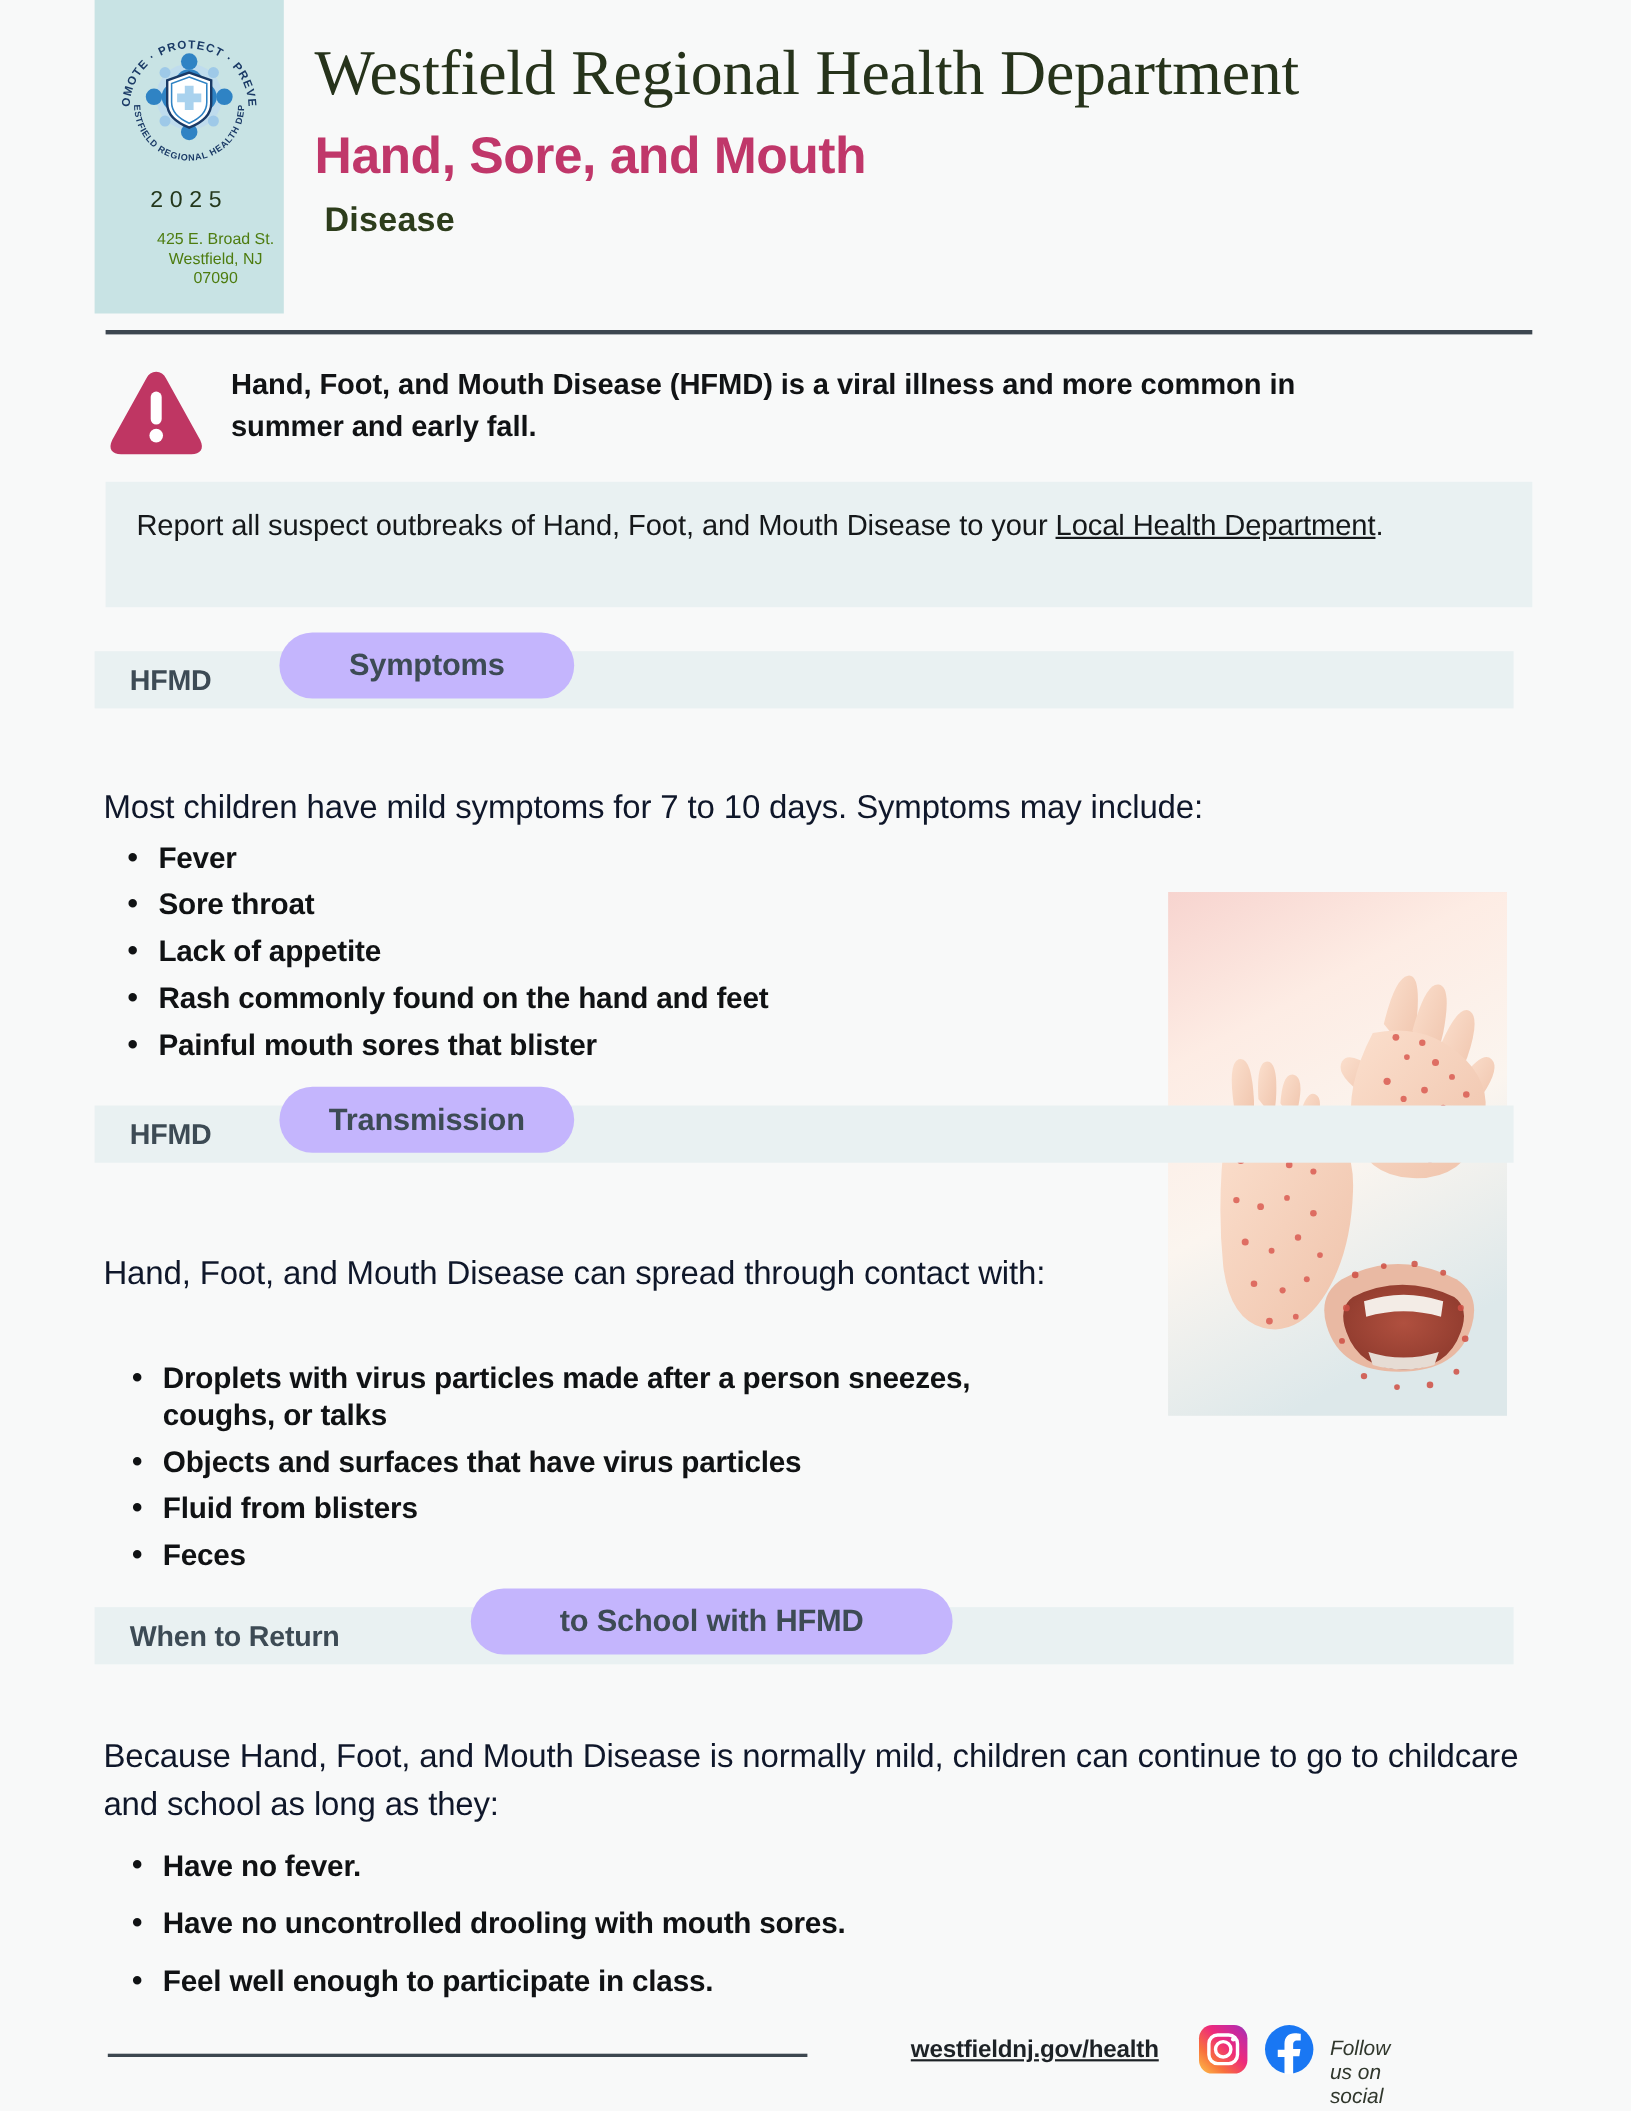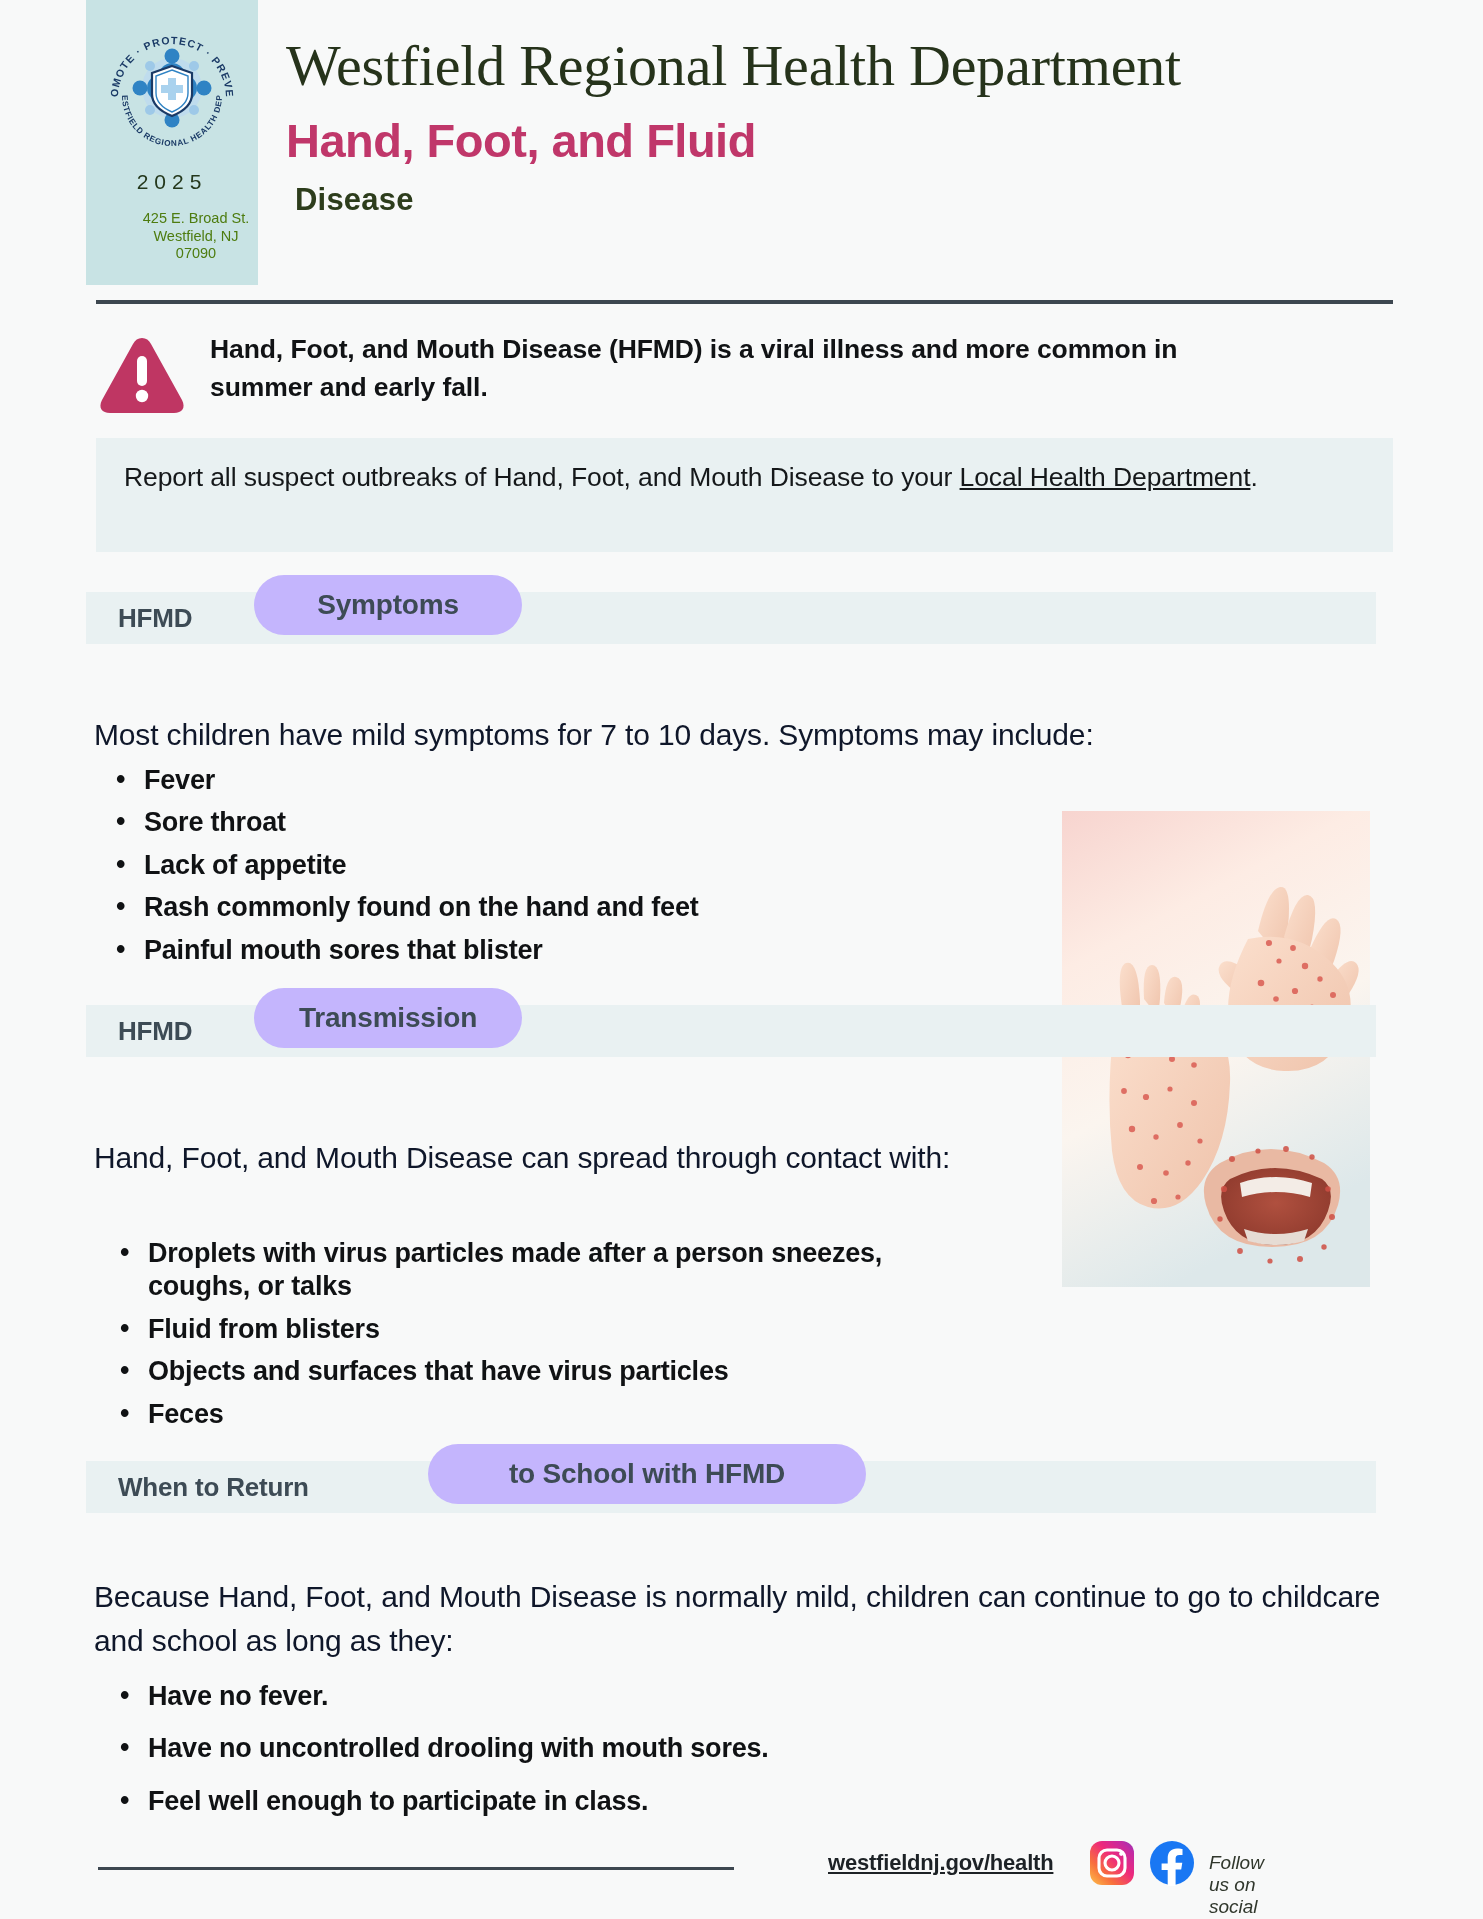--- a/index.html
+++ b/index.html
@@ -284,21 +284,21 @@
       </div>
       <div class="logo-year">2025</div>
       <div class="logo-addr">
         <div>425 E. Broad St.</div>
         <div>Westfield, NJ 07090</div>
       </div>
     </div>
 
     <div class="title-block">
       <div class="dept-title">Westfield Regional Health Department</div>
-      <div class="subtitle-main">Hand, Foot, and Fluid</div>
+      <div class="subtitle-main">Hand, Sore, and Mouth</div>
       <div class="subtitle-sub">Disease</div>
     </div>
   </div>
 
   <div class="hrule"></div>
 
   <div class="alert-row">
     <span class="warn-icon">
       <svg viewBox="0 0 92 82" width="92" height="82">
         <path d="M46 4 C50 4 53 6 55 10 L86 66 C90 74 86 79 78 79 L14 79 C6 79 2 74 6 66 L37 10 C39 6 42 4 46 4 Z" fill="#bf3663"></path>
@@ -434,22 +434,22 @@
   <div class="sec-head" style="top:1005px;">
     <div class="sec-band"></div>
     <div class="sec-left">HFMD</div>
     <div class="sec-pill" style="left:168px; width:268px;">Transmission</div>
   </div>
 
   <div class="body-text" style="left:94px; top:1136px; width:950px;">Hand, Foot, and Mouth Disease can spread through contact with:</div>
 
   <ul class="bl" style="position:absolute; left:112px; top:1228px; width:860px;">
     <li>Droplets with virus particles made after a person sneezes, coughs, or talks</li>
+    <li>Objects and surfaces that have virus particles</li>
     <li>Fluid from blisters</li>
-    <li>Objects and surfaces that have virus particles</li>
     <li>Feces</li>
   </ul>
 
   <div class="sec-head" style="top:1461px;">
     <div class="sec-band"></div>
     <div class="sec-left">When to Return</div>
     <div class="sec-pill" style="left:342px; width:438px;">to School with HFMD</div>
   </div>
 
   <div class="body-text" style="left:94px; top:1575px; width:1290px;">Because Hand, Foot, and Mouth Disease is normally mild, children can continue to go to childcare and school as long as they:</div>

